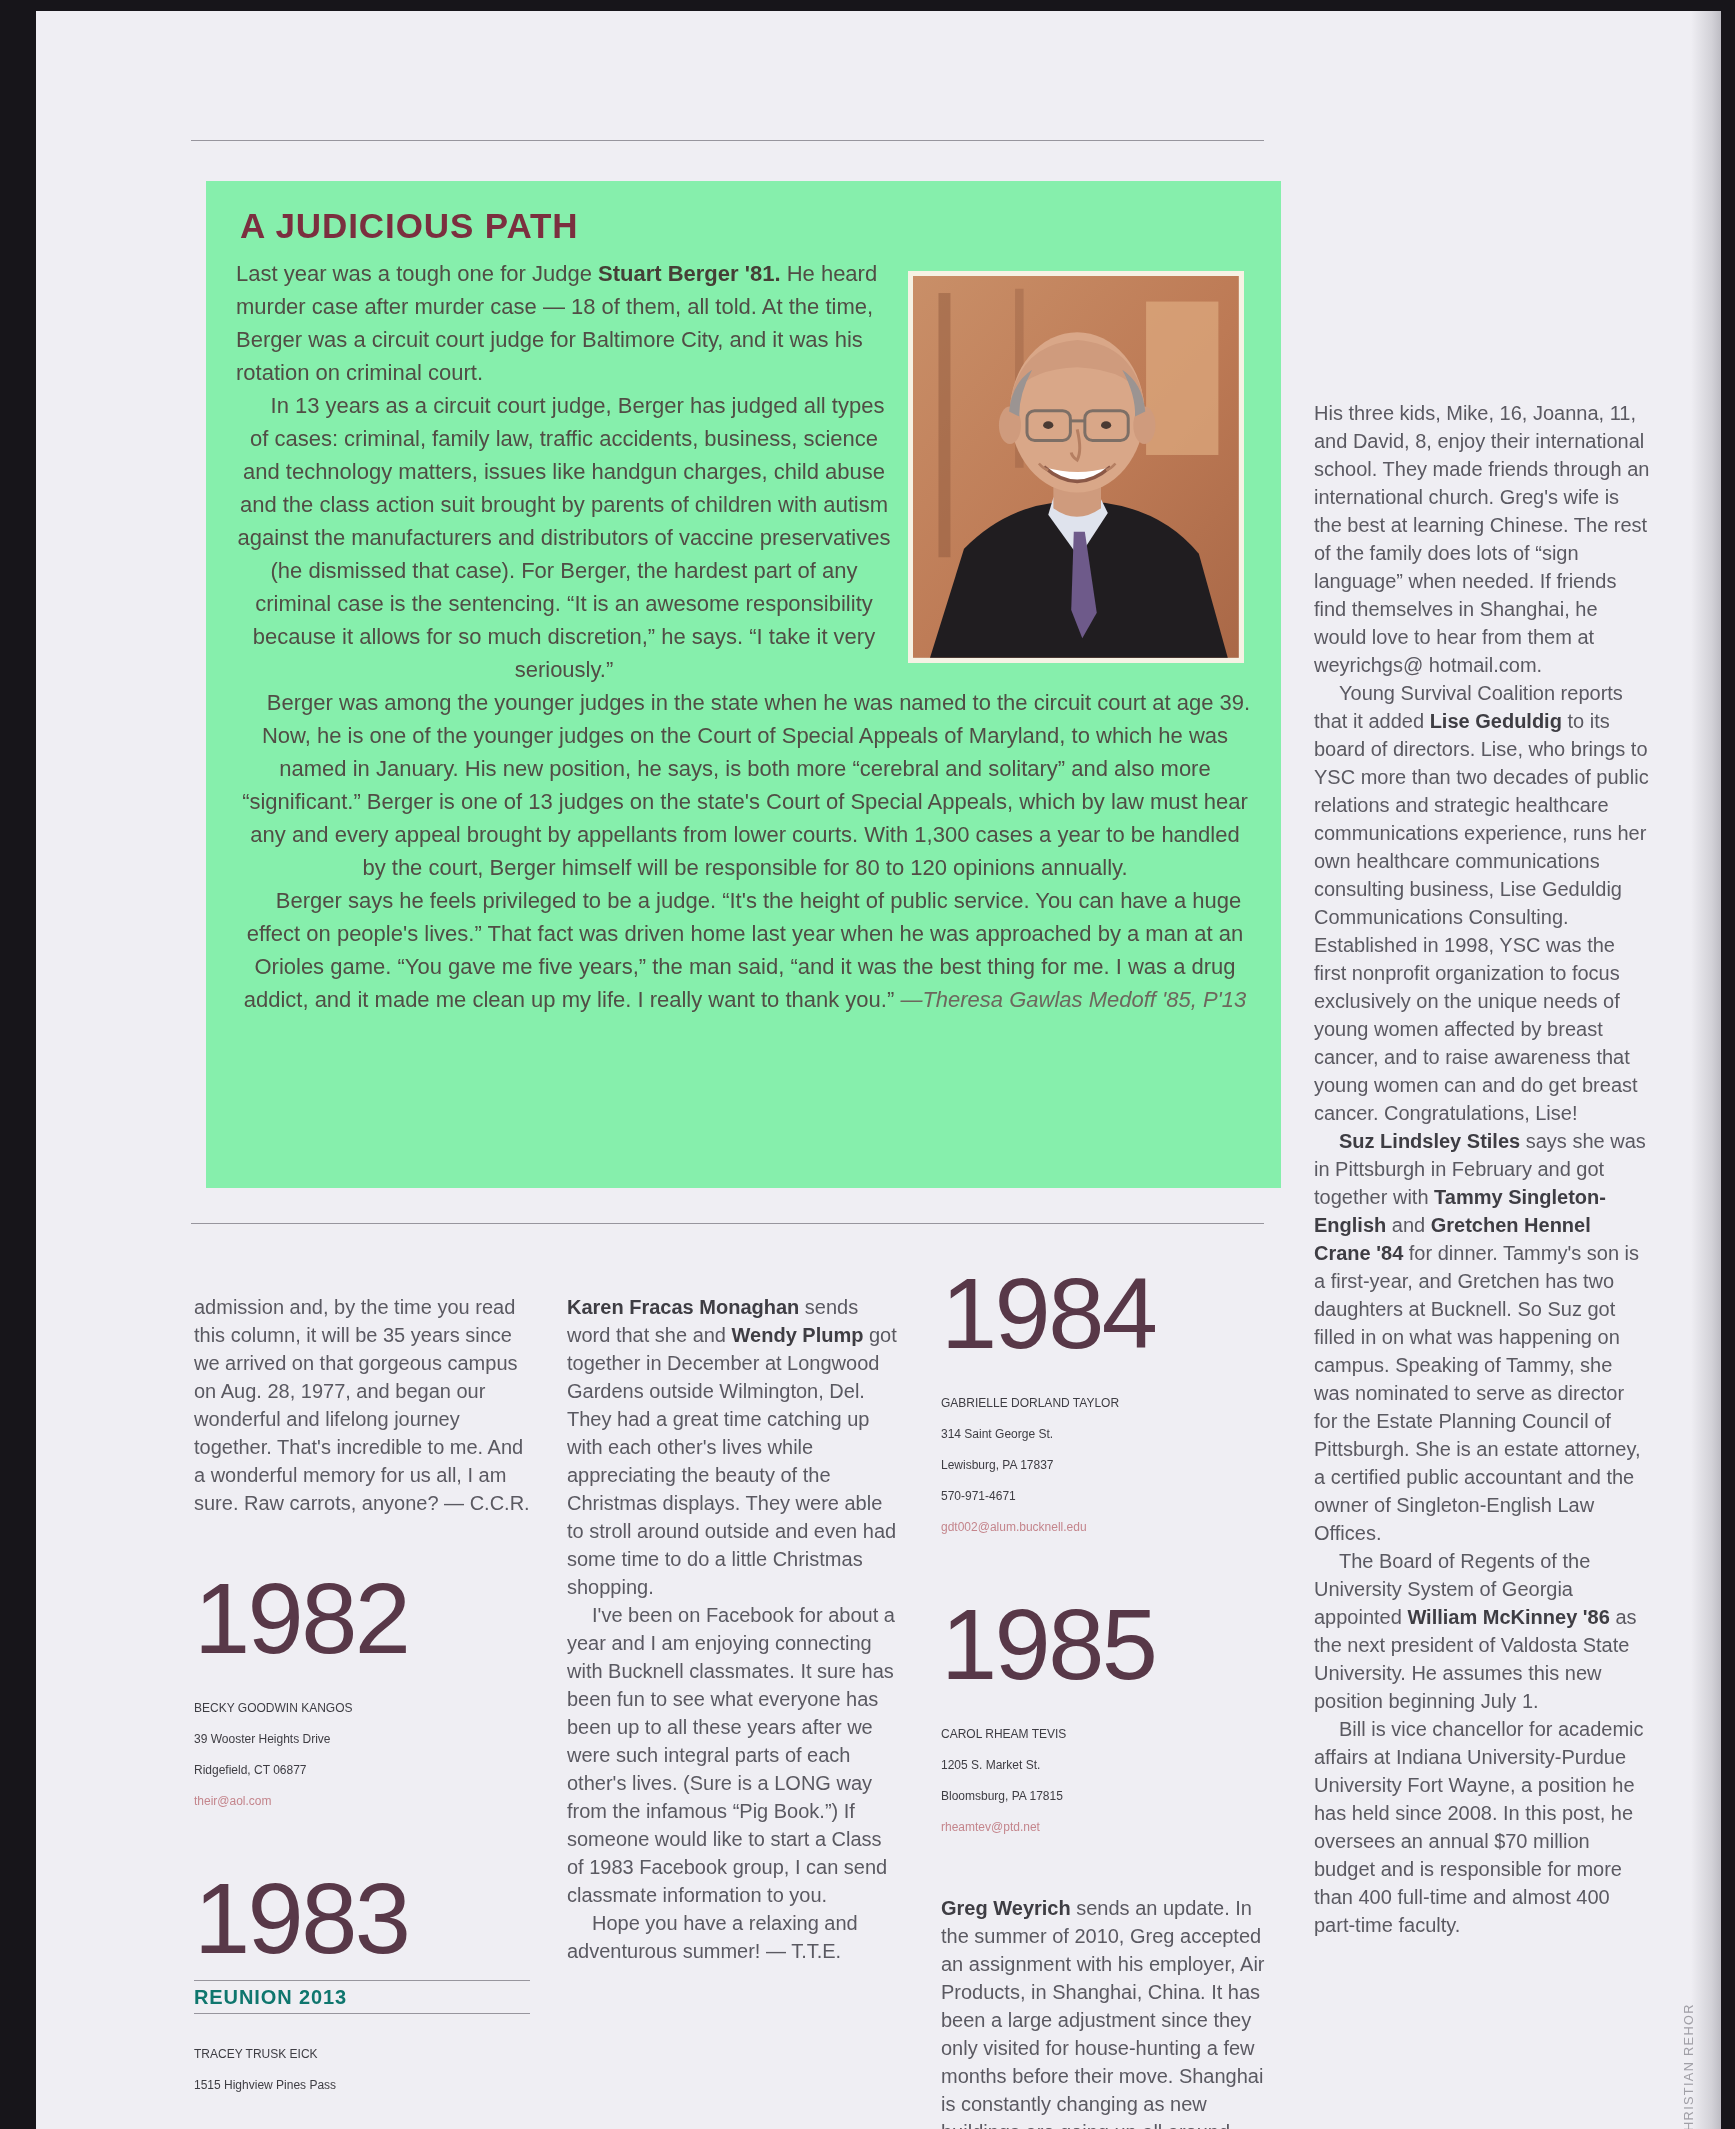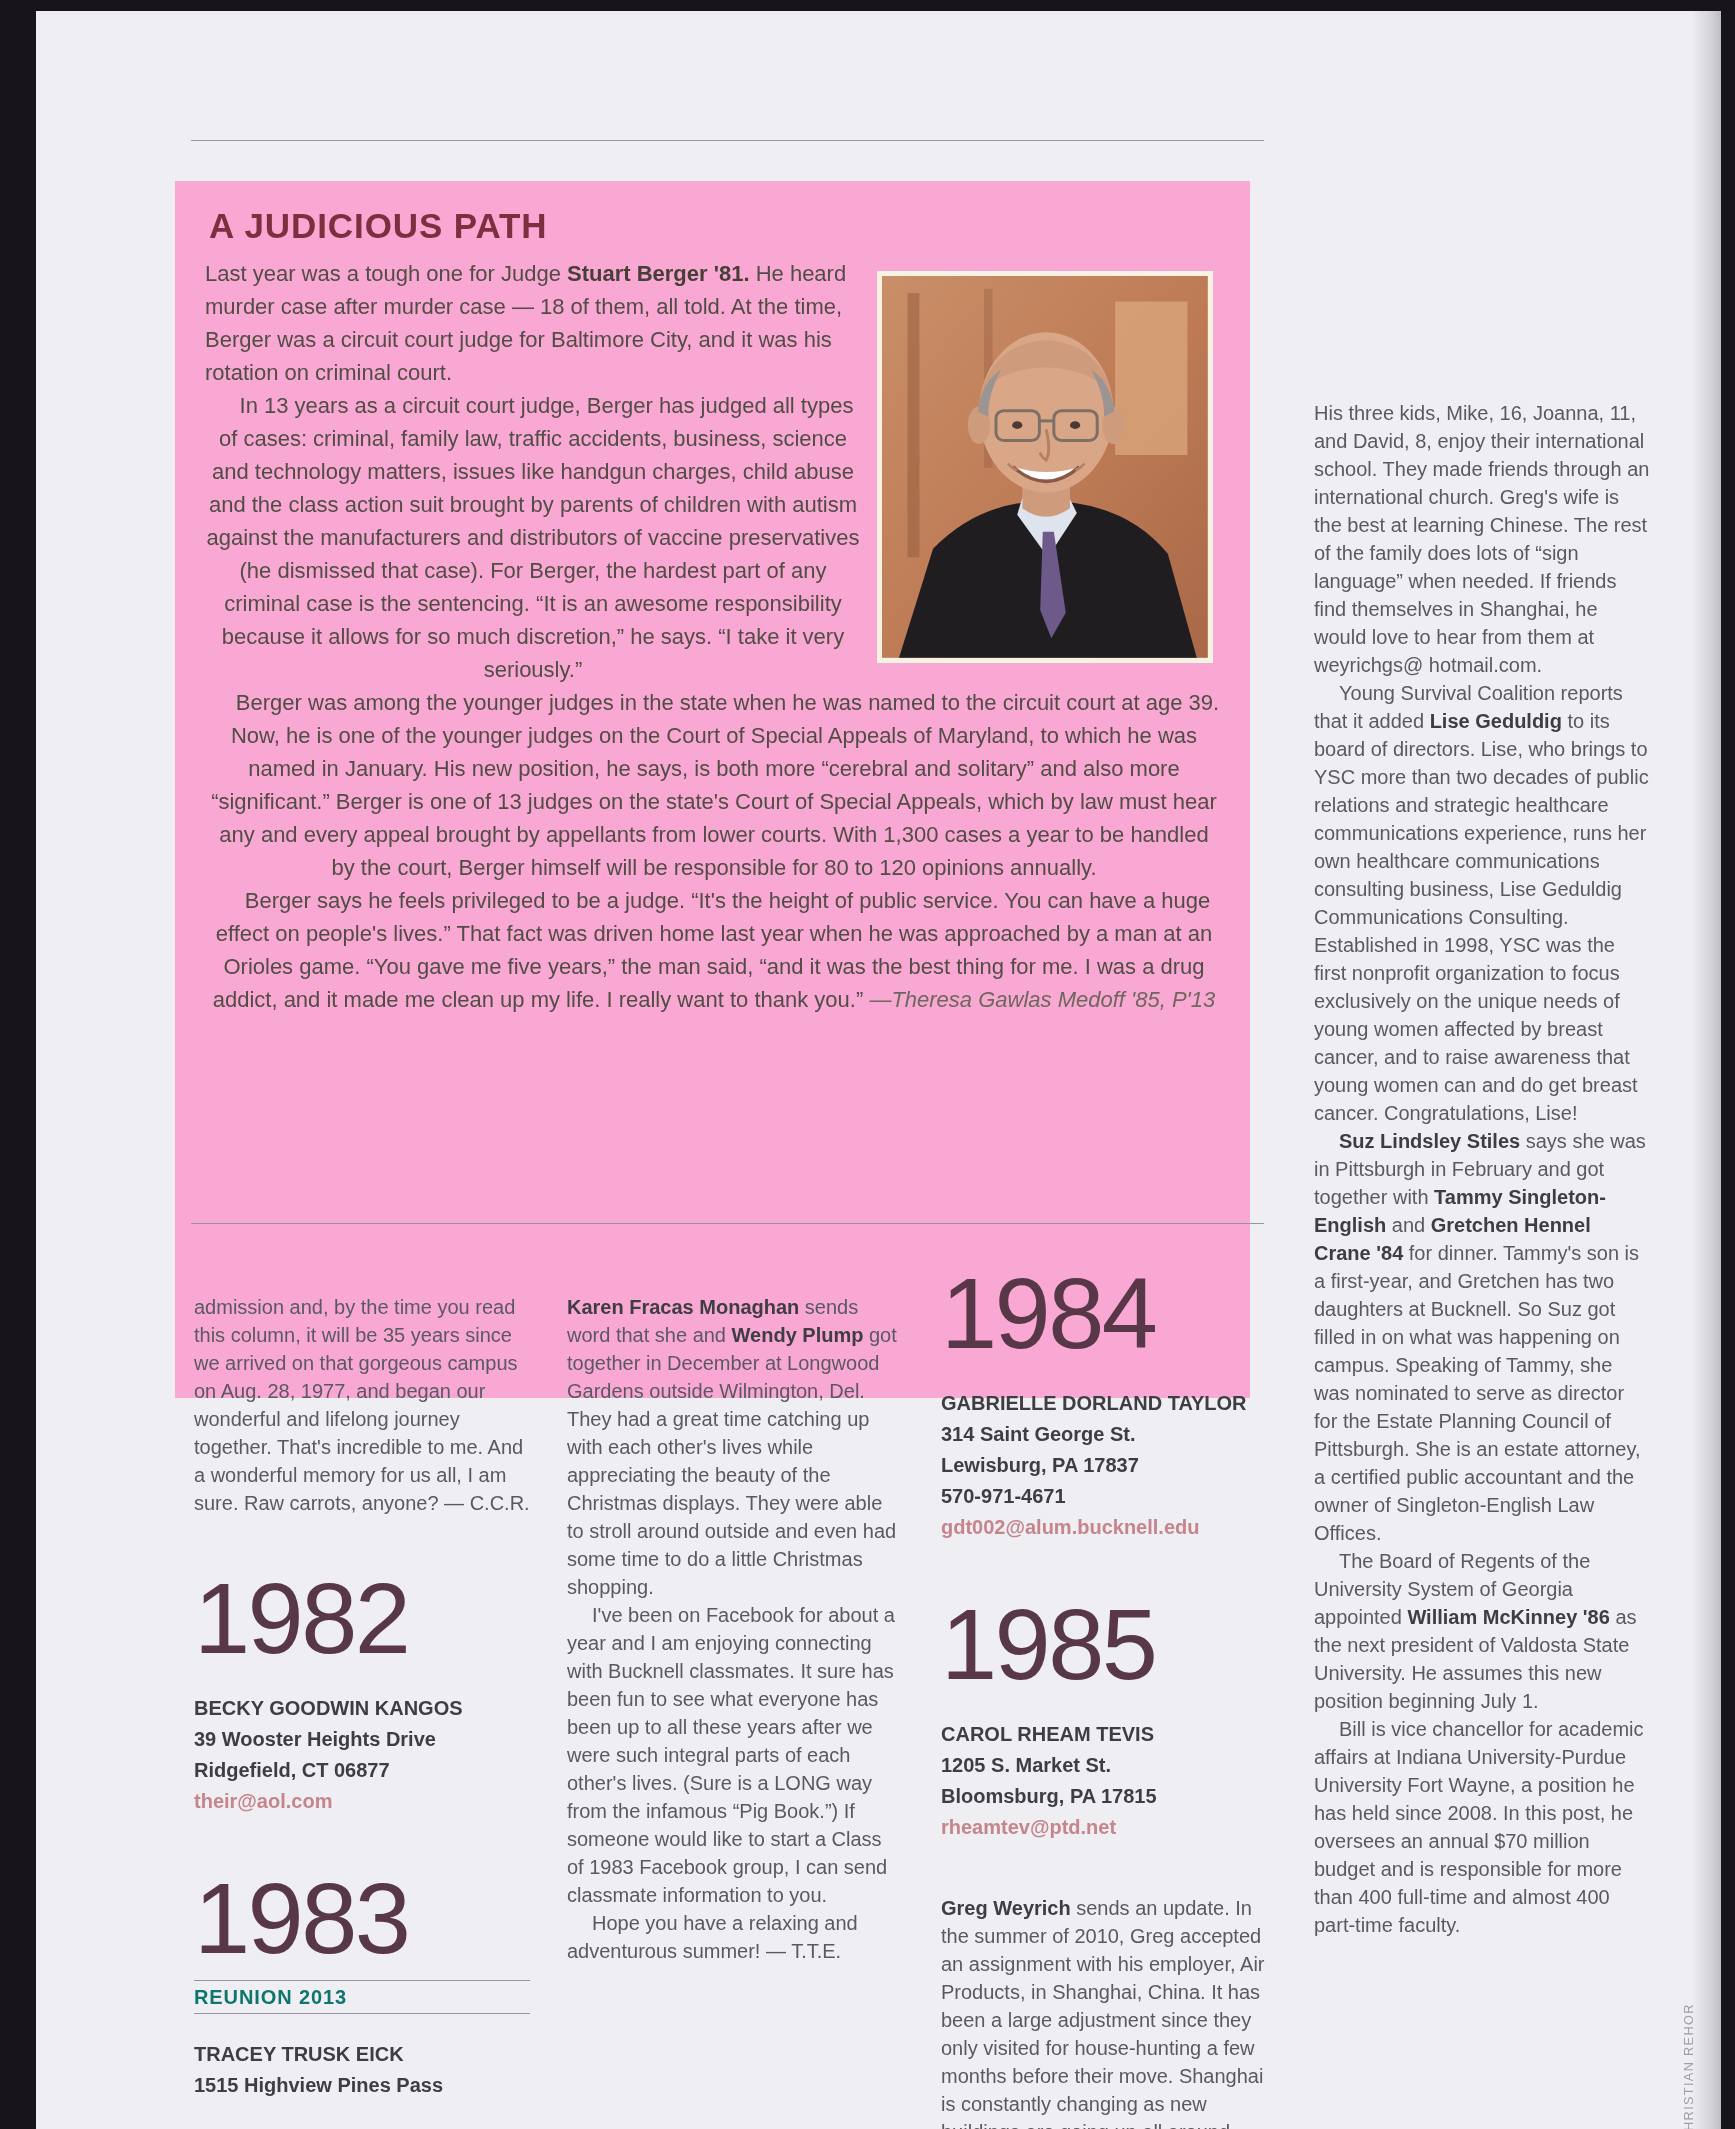--- a/index.html
+++ b/index.html
@@ -13,22 +13,22 @@
     position:absolute;left:36px;top:10.6px;width:1685px;height:2361px;
     background:#efeef3;overflow:hidden;
   }
   .page-edge{
     position:absolute;right:0;top:0;width:30px;height:100%;
     background:linear-gradient(to right,rgba(239,238,243,0),#d2d1d7 70%,#bdbcc3 100%);
   }
   .rule{position:absolute;background:#97959d;height:1.7px;}
   
   .box{
-    position:absolute;left:139px;top:170px;width:1075px;height:1217px;
-    background:#f9a8d4;
+    position:absolute;left:170px;top:170px;width:1075px;height:1007px;
+    background:#86efac;
   }
   .box-title{
     position:absolute;left:34px;top:25px;
     font-size:35px;font-weight:700;letter-spacing:0.9px;color:#7b2f3f;
   }
   .box-body{
     position:absolute;left:30px;top:76px;width:1018px;
     font-size:22px;line-height:33px;color:#514d45;
   }
   .box-body p{margin:0;}
@@ -48,21 +48,21 @@
   .col .indent{text-indent:25px;}
   .col .b{color:#3e3d43;}
   #col1{left:158px;top:1282px;}
   #col2{left:531px;top:1282px;}
   #col3{left:905px;top:1252px;}
   #col4{left:1278px;top:388px;}
   .year{
     font-size:101px;line-height:1;letter-spacing:-2.6px;color:#583848;
     font-weight:400;
   }
-  .contact{font-weight:700;color:#3e3d43;font-size:20px;line-height:31px;}
+  .contact{font-weight:400;color:#3e3d43;font-size:12px;line-height:31px;}
   .contact .email{color:#c4858c;}
   .reunion{
     font-weight:700;color:#0f766e;font-size:20px;letter-spacing:0.9px;
     padding:2px 0;margin:11px 0 25.6px 0;
     border-top:1.7px solid #97959d;border-bottom:1.7px solid #97959d;
   }
   .gap-lg{height:51px;}
   .gap-sm{height:24px;}
   .credit{
     position:absolute;left:1645px;top:1984px;height:196px;

